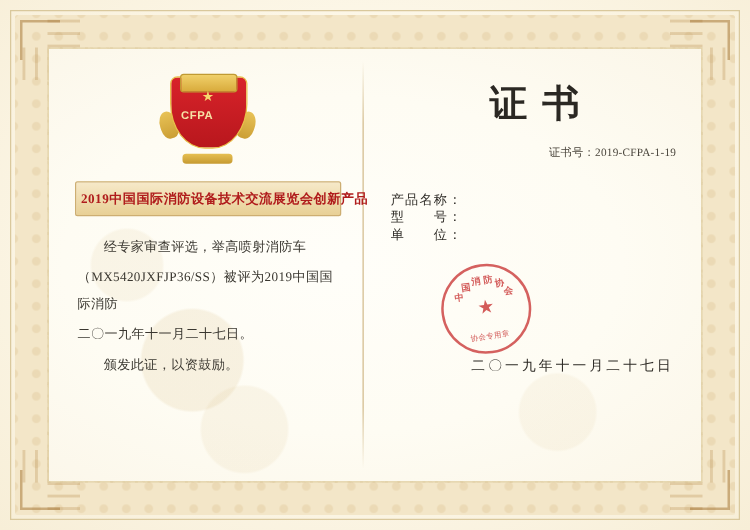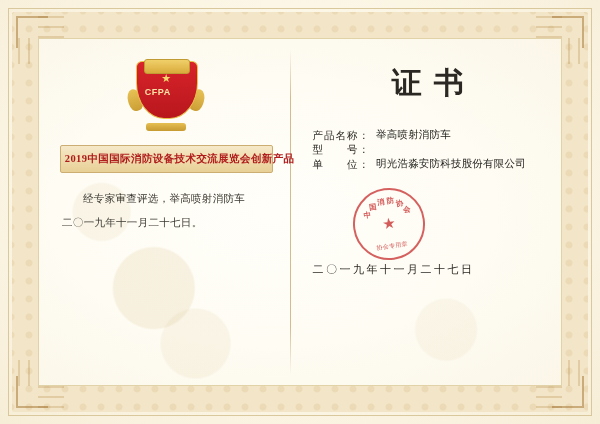--- a/index.html
+++ b/index.html
@@ -268,21 +268,21 @@
     right: 0;
     bottom: 7px;
     text-align: center;
     color: rgba(196,36,36,0.85);
     font-size: 6px;
     letter-spacing: 0.3px;
   }
 
   .date-line {
     margin-top: 2px;
-    text-align: left;
+    text-align: right;
     font-size: 11px;
     letter-spacing: 2.5px;
     color: #2b2823;
     padding-right: 6px;
   }
 
   
   .emblem-shield {
     position: absolute;
     left: 8px; top: 2px;
@@ -372,42 +372,45 @@
           <div class="emblem-abbr">CFPA</div>
           <div class="emblem-base"></div>
         </div>
 
         <div class="award-banner">
           <div class="award-banner-text">2019中国国际消防设备技术交流展览会创新产品</div>
         </div>
 
         <div class="body-text">
           <p class="indent">经专家审查评选，举高喷射消防车</p>
+          <p>（MX5420JXFJP36/SS）被评为2019中国国际消防</p>
           <p>二〇一九年十一月二十七日。</p>
+          <p class="indent">颁发此证，以资鼓励。</p>
         </div>
       </div>
 
       <div class="divider"></div>
 
       <div class="right-col">
 
         <div class="cert-title">证书</div>
 
+        <div class="cert-number">
+          <span>证书号：</span><span>2019-CFPA-1-19</span>
+        </div>
 
         <div class="fields">
           <div class="field-row">
             <span class="field-label">产品名称：</span>
-            <span class="field-value">举高喷射消防车</span>
           </div>
           <div class="field-row">
             <span class="field-label">型　　号：</span>
           </div>
           <div class="field-row">
             <span class="field-label">单　　位：</span>
-            <span class="field-value">明光浩淼安防科技股份有限公司</span>
           </div>
         </div>
 
         <div class="seal-wrap">
           <div class="seal">
             <div class="seal-inner"></div>
             <div class="seal-star">★</div>
             <div class="seal-text">
               <span class="seal-char" style="transform: rotate(-60deg) translateY(-23px) rotate(60deg);">中</span>
               <span class="seal-char" style="transform: rotate(-36deg) translateY(-23px) rotate(36deg);">国</span>

